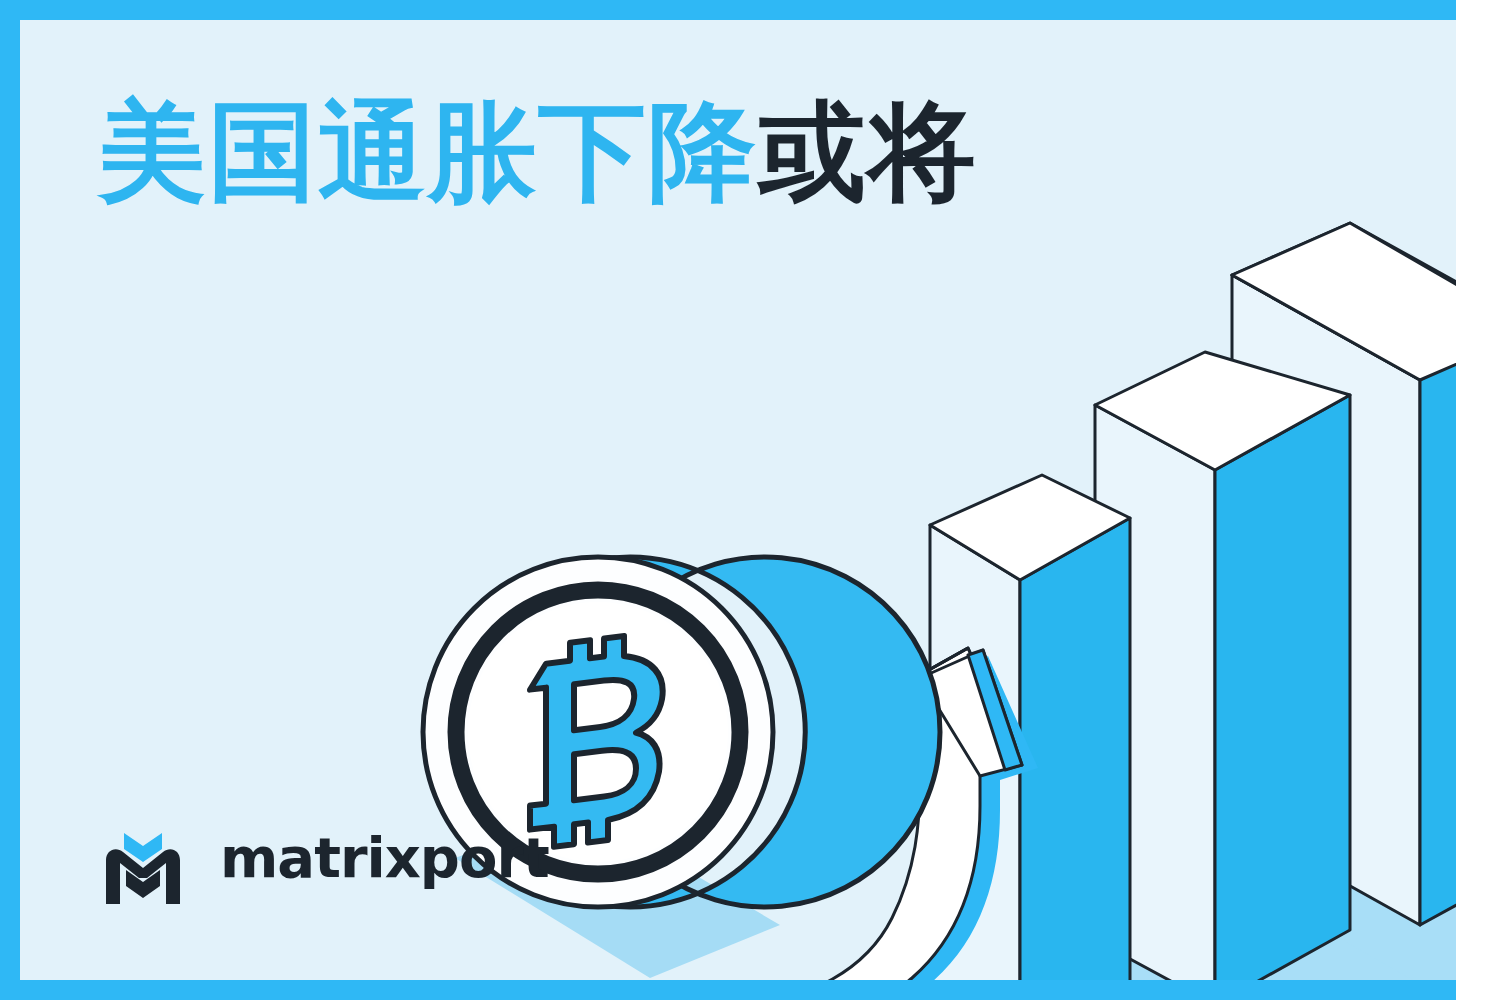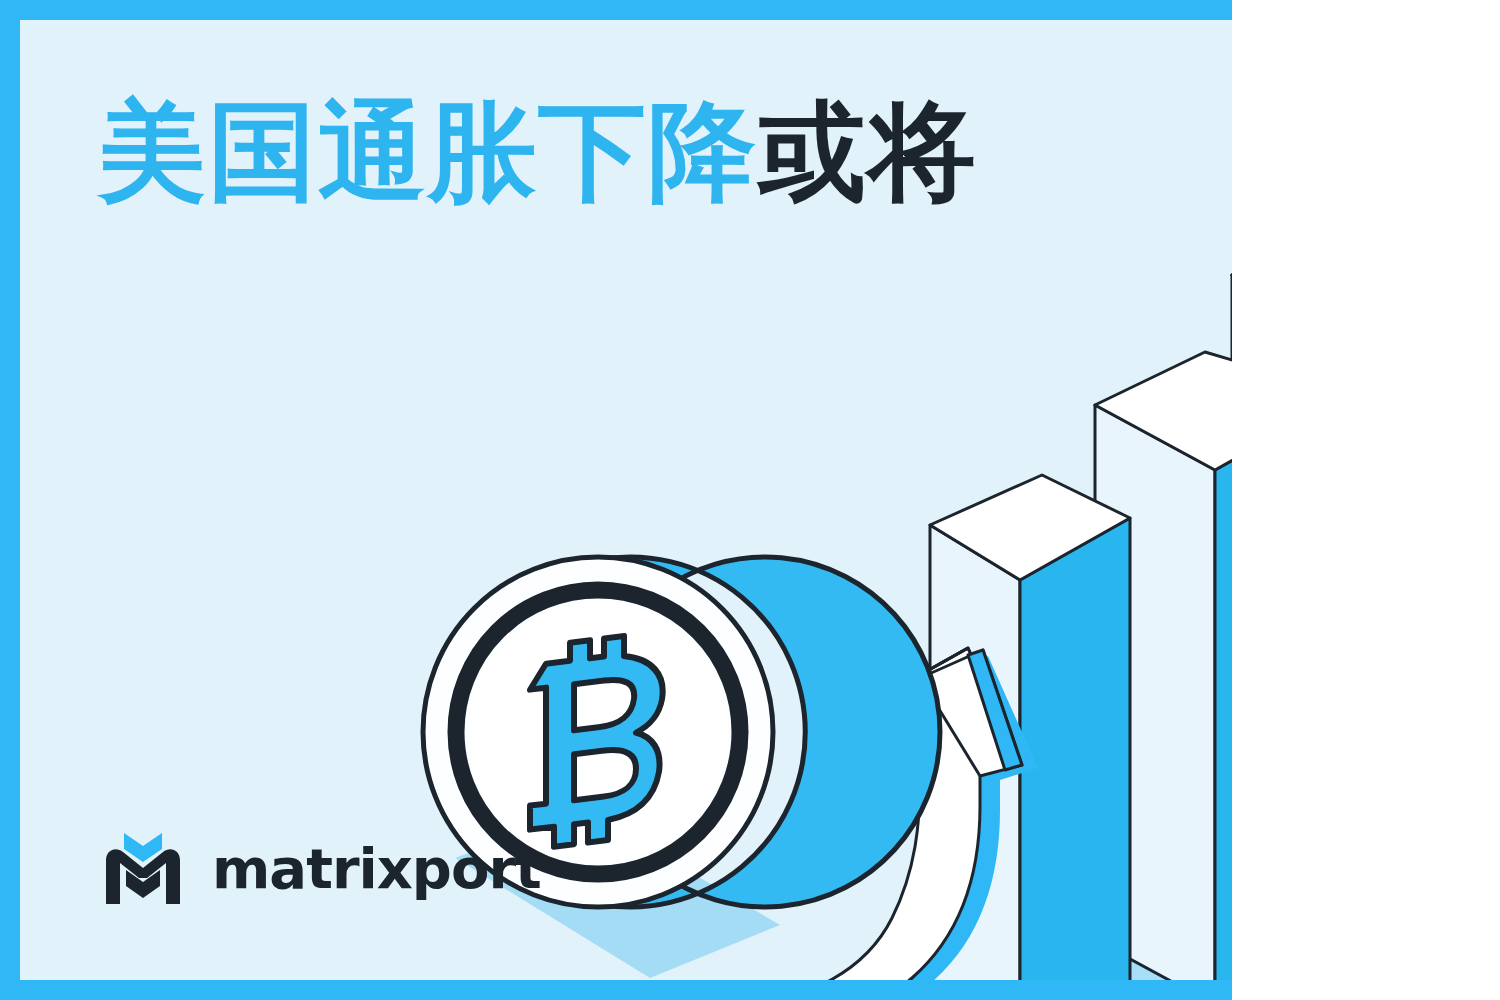--- a/index.html
+++ b/index.html
@@ -6,21 +6,21 @@
     margin: 0;
     padding: 0;
     background: #ffffff;
   }
   body {
     font-family: "Liberation Sans", sans-serif;
   }
 
   #poster {
     position: relative;
-    width: 1232px;
+    width: 1456px;
     height: 1000px;
     background: #2FB8F5;
     overflow: hidden;
     box-sizing: border-box;
   }
 
   
   .inner-panel {
     position: absolute;
     left: 20px;
@@ -63,22 +63,22 @@
   }
   .headline .seg-accent { color: #2EB5F0; }
   .headline .seg-dark   { color: #1C252E; }
 
   
   .logo {
     position: absolute;
     left: 82px;
     bottom: 72px;
     display: flex;
-    align-items: center;
-    gap: 28px;
+    align-items: flex-start;
+    gap: 36px;
     z-index: 7;
   }
   .logo-mark { width: 82px; height: 78px; display: block; }
   .logo-word {
     font-family: "DejaVu Sans", "Liberation Sans", sans-serif;
     font-weight: 700;
     font-size: 56px;
     color: #1C252E;
     letter-spacing: -1px;
     line-height: 1;

